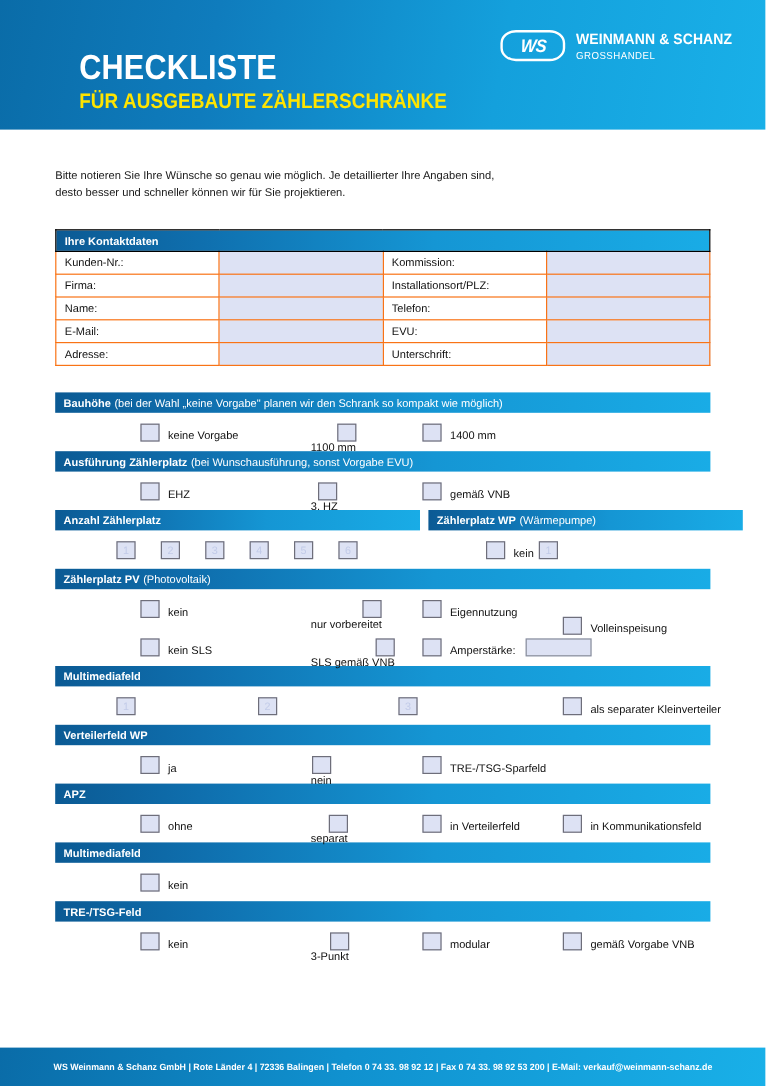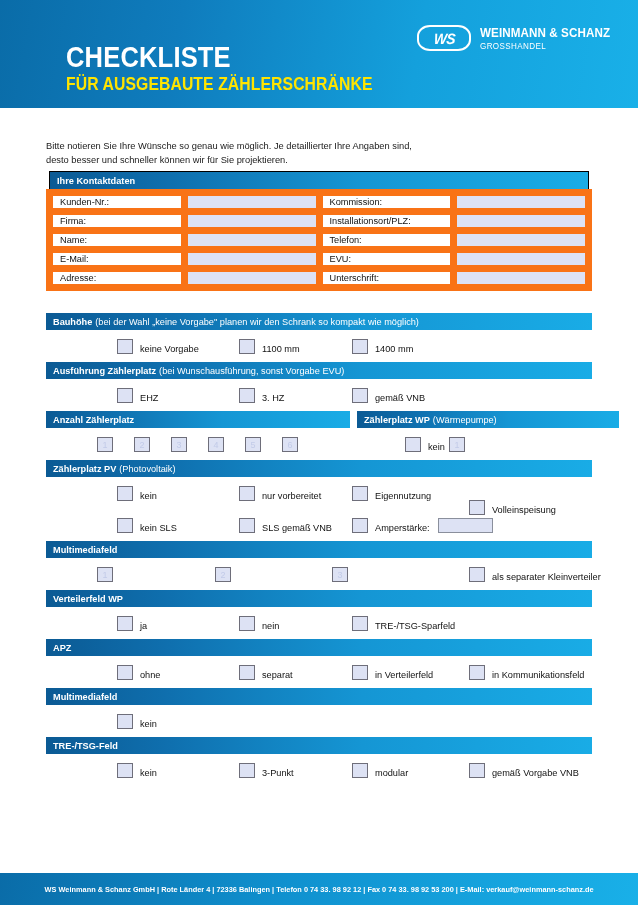--- a/index.html
+++ b/index.html
@@ -100,21 +100,21 @@
   
   .content {
     padding: 0 46px;
     position: relative;
   }
   .intro {
     font-size: 9.3px;
     line-height: 13.5px;
     color: #1a1a1a;
     padding-top: 32px;
-    padding-bottom: 4px;
+    padding-bottom: 24px;
     max-width: 420px;
   }
 
   
   .bar {
     height: 17px;
     background: linear-gradient(90deg, #0b5a94 0%, #0f6fae 22%, #1596d4 58%, #19ace6 100%);
     display: flex;
     align-items: center;
     padding-left: 7px;
@@ -133,21 +133,21 @@
   }
 
   
   .ktable {
     width: 100%;
     border-collapse: collapse;
     table-layout: fixed;
     margin-bottom: 0;
   }
   .ktable td {
-    border: 7px solid #f97316;
+    border: 1px solid #f97316;
     height: 19px;
     font-size: 9.2px;
     padding: 0 0 0 7px;
     box-sizing: border-box;
   }
   .ktable td.fill {
     background: #dde2f4;
     padding: 0;
   }
   .k-label-l { width: 130px; }
@@ -185,21 +185,21 @@
     width: 55px;
     height: 15px;
     background: #dde2f4;
     border: 1px solid #8a8f9c;
     box-sizing: border-box;
     margin-left: 8px;
   }
 
   
   .c1 { position: absolute; left: 51px; }
-  .c2 { position: absolute; left: 173px; }
+  .c2 { position: absolute; left: 186px; flex-direction: column; }
   .c3 { position: absolute; left: 286px; }
   .c4 { position: absolute; left: 403px; }
   .optrow-abs { position: relative; height: 32px; }
 
   
   .split {
     display: flex;
     gap: 7px;
   }
   .split .bar { flex: none; }

